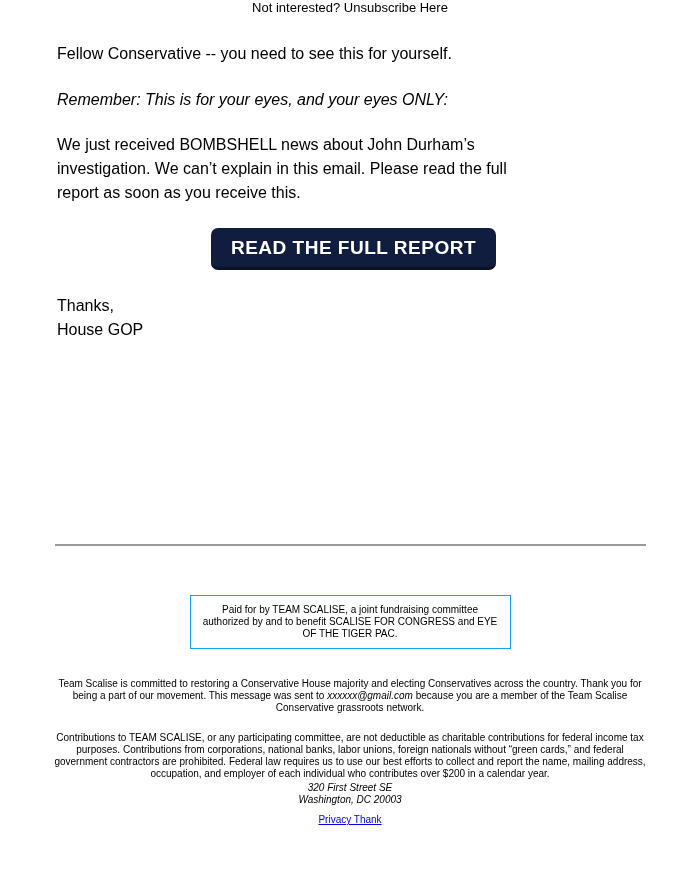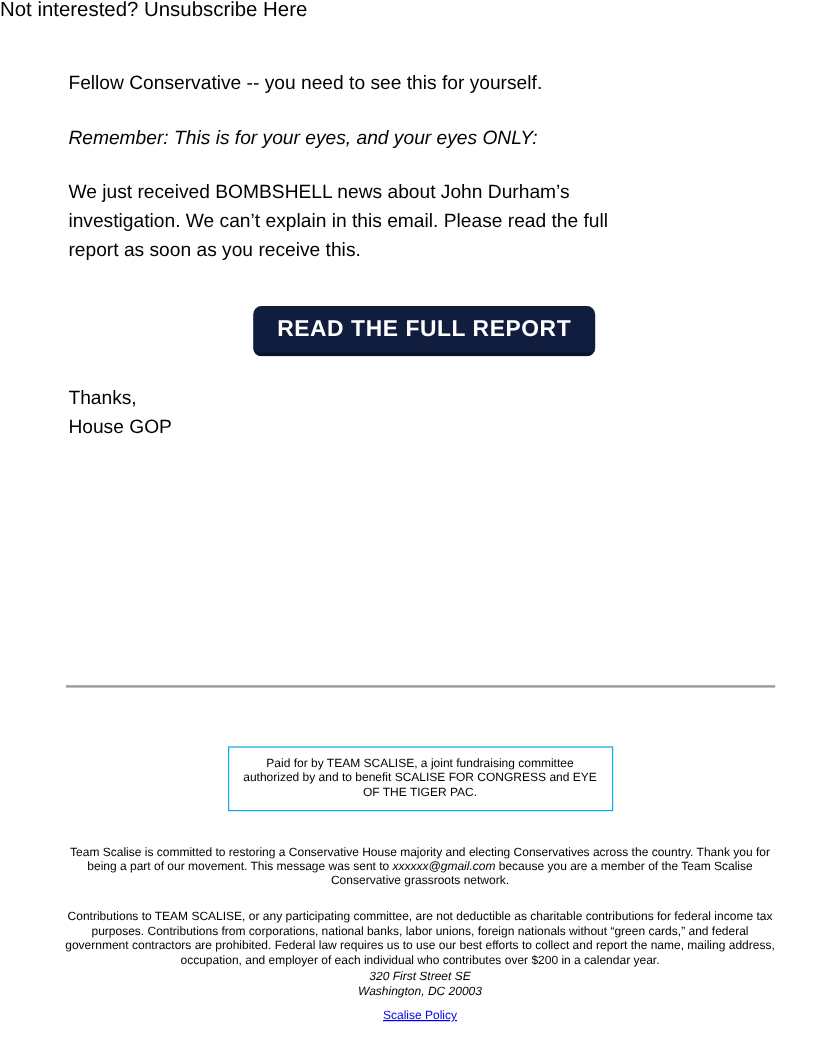--- a/index.html
+++ b/index.html
@@ -9,39 +9,40 @@
     height: 880px;
     overflow: hidden;
     font-family: "Liberation Sans", "DejaVu Sans", sans-serif;
     color: #000000;
     margin: 0 auto;
   }
   .email { width: 700px; height: 880px; background: #ffffff; }
 
   
   .unsub-line {
-    font-size: 17px;
+    text-align: center;
+    font-size: 13px;
     line-height: 13px;
     padding-top: 1px;
   }
   .unsub-link { color: #000000; text-decoration: none; cursor: pointer; }
 
   
   .body-copy { padding: 0 50px 0 57px; }
   .para {
     font-size: 16px;
     line-height: 24px;
     white-space: pre-line;
   }
-  .greeting  { margin-top: 44px; }
+  .greeting  { margin-top: 28px; }
   .bombshell { margin-top: 21px; }
   .reminder  { margin-top: 22px; font-style: italic; }
 
   
-  .cta-row { text-align: center; margin-top: 34px; }
+  .cta-row { text-align: center; margin-top: 23px; }
   .cta-button {
     display: inline-block;
     background: #101d3f;
     color: #ffffff;
     border: none;
     border-bottom: 3px solid #0a1226;
     border-radius: 7px;
     font-family: "Liberation Sans", sans-serif;
     font-size: 19px;
     font-weight: bold;
@@ -116,16 +117,16 @@
   <p class="fineprint about">
     <span>Team Scalise is committed to restoring a Conservative House majority and electing Conservatives across the country. Thank you for being a part of our movement. This message was sent to </span><span class="email-addr">xxxxxx@gmail.com</span><span> because you are a member of the Team Scalise Conservative grassroots network.</span>
   </p>
 
   <p class="fineprint contributions">Contributions to TEAM SCALISE, or any participating committee, are not deductible as charitable contributions for federal income tax purposes. Contributions from corporations, national banks, labor unions, foreign nationals without “green cards,” and federal government contractors are prohibited. Federal law requires us to use our best efforts to collect and report the name, mailing address, occupation, and employer of each individual who contributes over $200 in a calendar year.</p>
 
   <div class="address-block">320 First Street SE
 Washington, DC 20003</div>
 
   <div class="privacy-row">
-    <a class="privacy-link">Scalise Policy</a>
+    <a class="privacy-link">Privacy Thank</a>
   </div>
 
 </div>
 
 </body></html>

